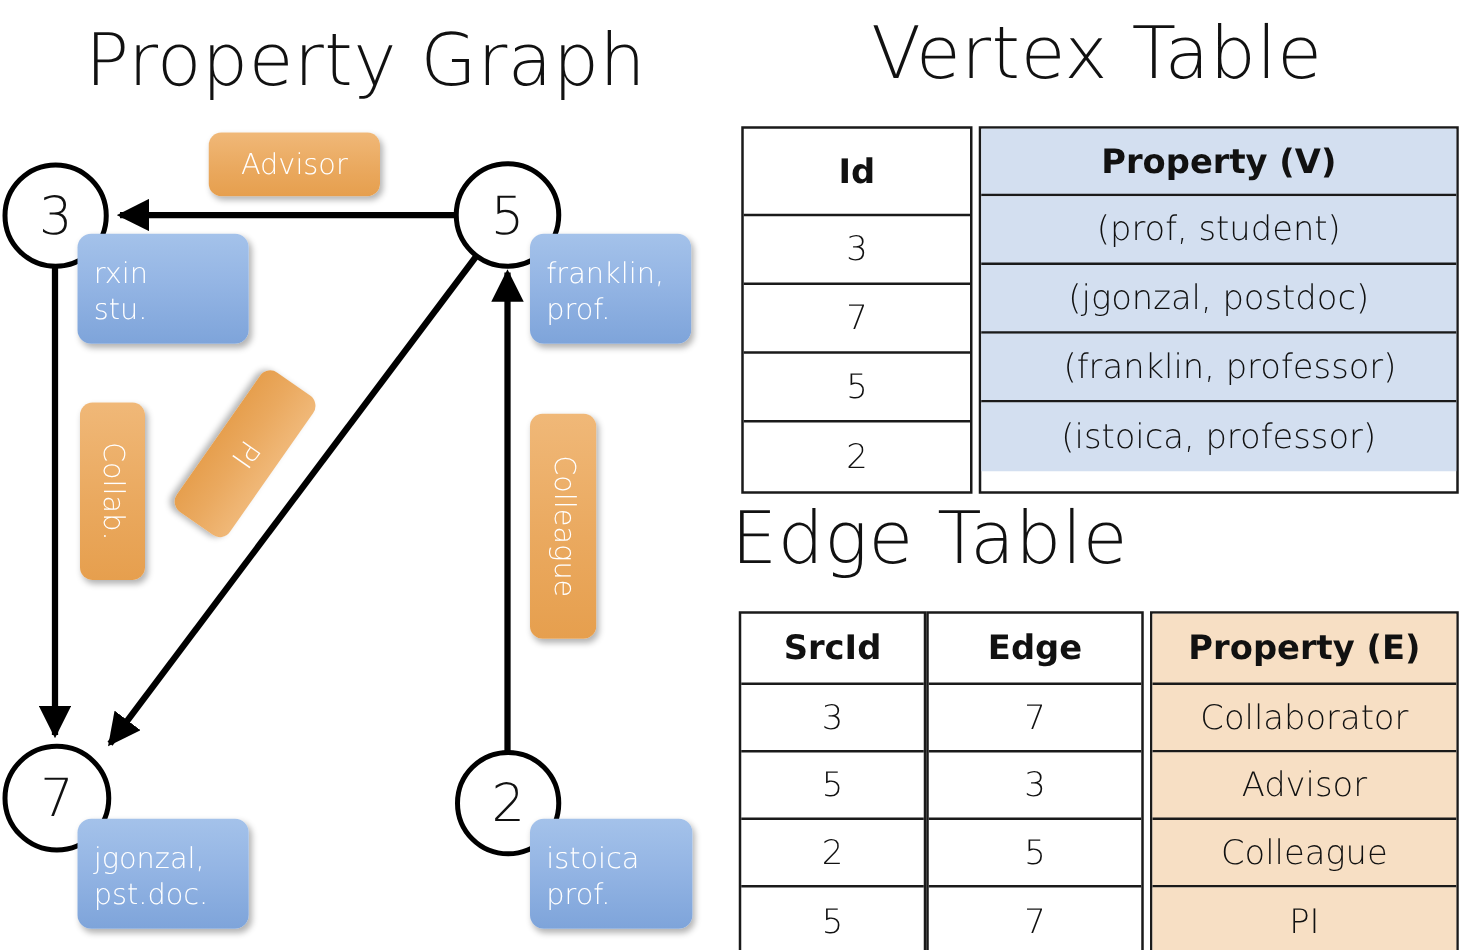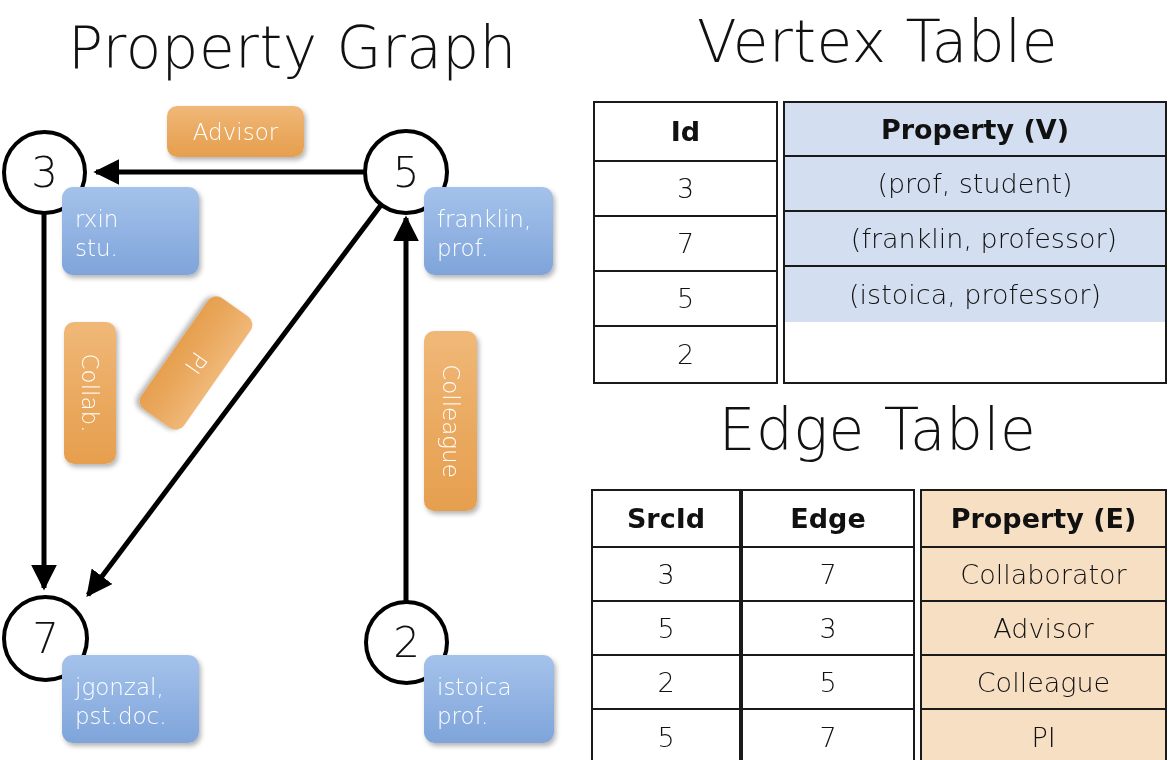--- a/index.html
+++ b/index.html
@@ -22,21 +22,21 @@
     font-weight: 300;
     font-size: 58px;
     letter-spacing: 0.5px;
     color: #111;
     white-space: nowrap;
     font-family: "DejaVu Sans", sans-serif;
     font-stretch: normal;
   }
   #graph-title  { left: 0;    top: 14px; width: 585px; text-align: center; }
   #vertex-title { left: 585px; top: 8px;  width: 585px; text-align: center; }
-  #edge-title   { left: 585px; top: 396px; width: 585px; text-align: center; }
+  #edge-title   { left: 585px; top: 396px; width: 585px; }
 
   
   #graph-panel {
     position: absolute;
     left: 0; top: 0;
     width: 585px; height: 760px;
   }
   #graph-svg {
     position: absolute;
     left: 0; top: 0;
@@ -201,29 +201,30 @@
     <span>PI</span>
   </div>
 
   <div class="edge-box vert-cw" style="left:424px; top:331px; width:53px; height:180px;">
     <span>Colleague</span>
   </div>
 </div>
 
 <div class="tbl" id="vertex-table" style="left:593px; top:101px;">
   <div class="tcol" style="width:185px;">
-    <div class="tcell hdr" style="height:59px;">Id</div>
+    <div class="tcell hdr" style="height:70px;">Id</div>
     <div class="tcell" style="height:55px;">3</div>
     <div class="tcell" style="height:55px;">7</div>
     <div class="tcell" style="height:55px;">5</div>
     <div class="tcell" style="height:55px;">2</div>
   </div>
   <div class="tcol" style="width:384px;">
     <div class="tcell hdr fill-blue" style="height:54px;">Property (V)</div>
     <div class="tcell fill-blue" style="height:55px;">(prof, student)</div>
+    <div class="tcell fill-blue" style="height:55px;">(jgonzal, postdoc)</div>
     <div class="tcell fill-blue" style="height:55px;padding-left:18px;">(franklin, professor)</div>
     <div class="tcell fill-blue" style="height:55px;">(istoica, professor)</div>
   </div>
 </div>
 
 <div class="tbl" id="edge-table" style="left:591px; top:489px;">
   <div class="tcol" style="width:150px;">
     <div class="tcell hdr" style="height:57px;">SrcId</div>
     <div class="tcell" style="height:54px;">3</div>
     <div class="tcell" style="height:54px;">5</div>

